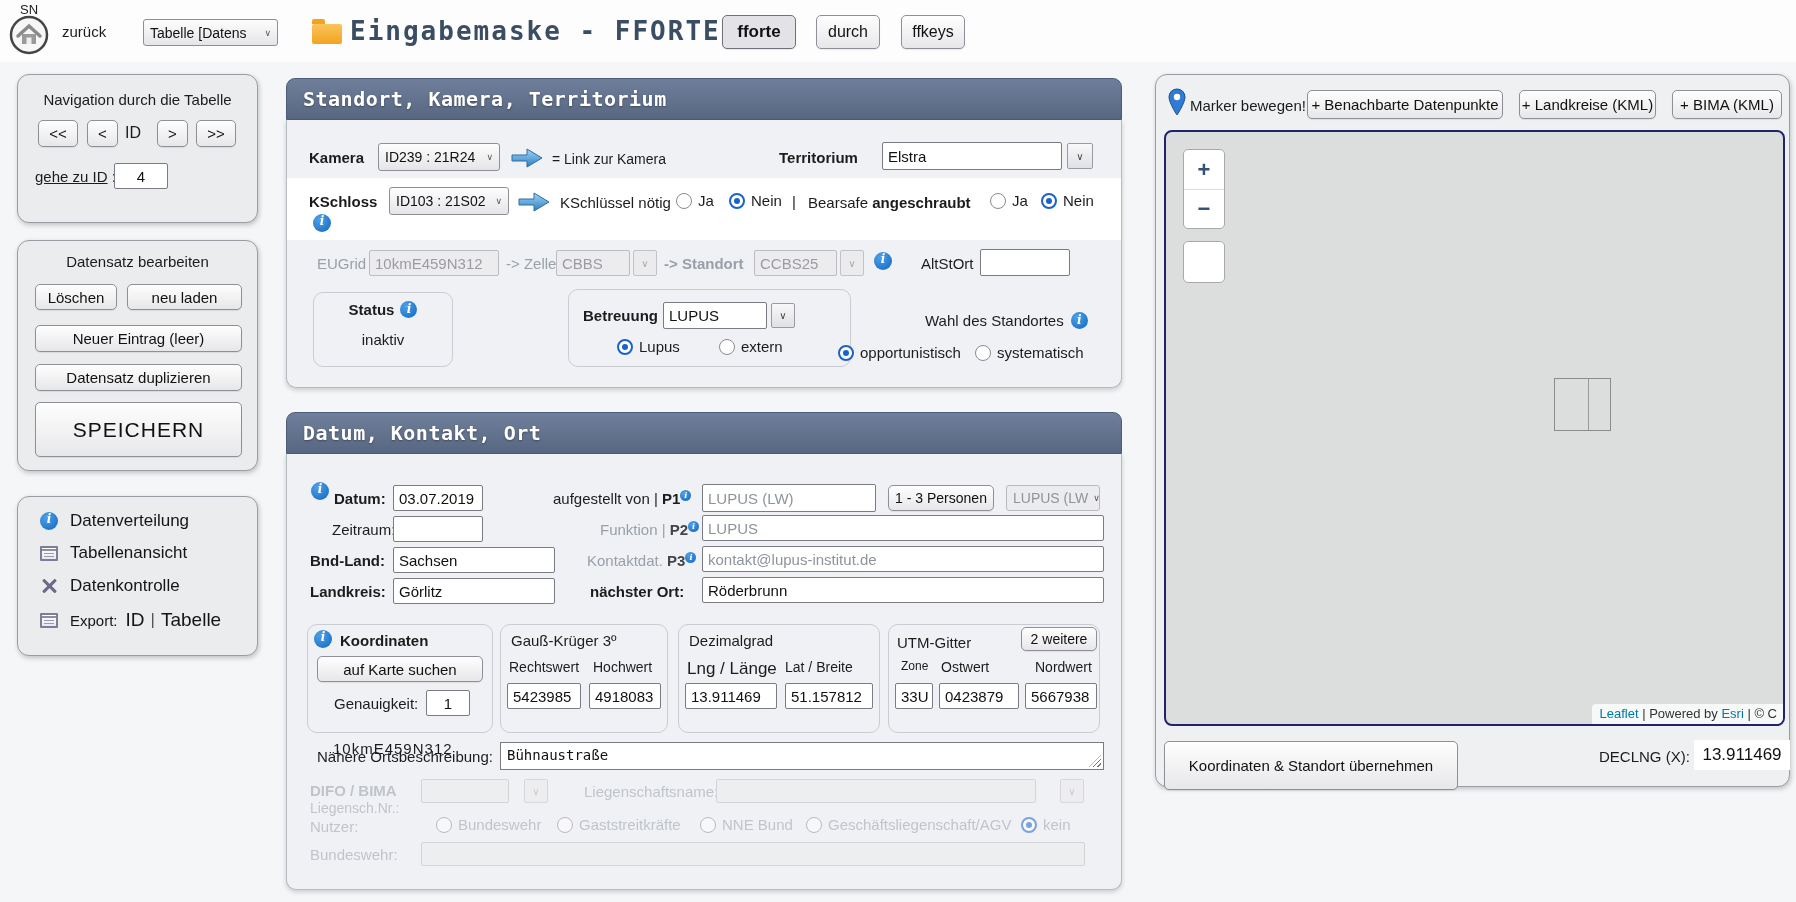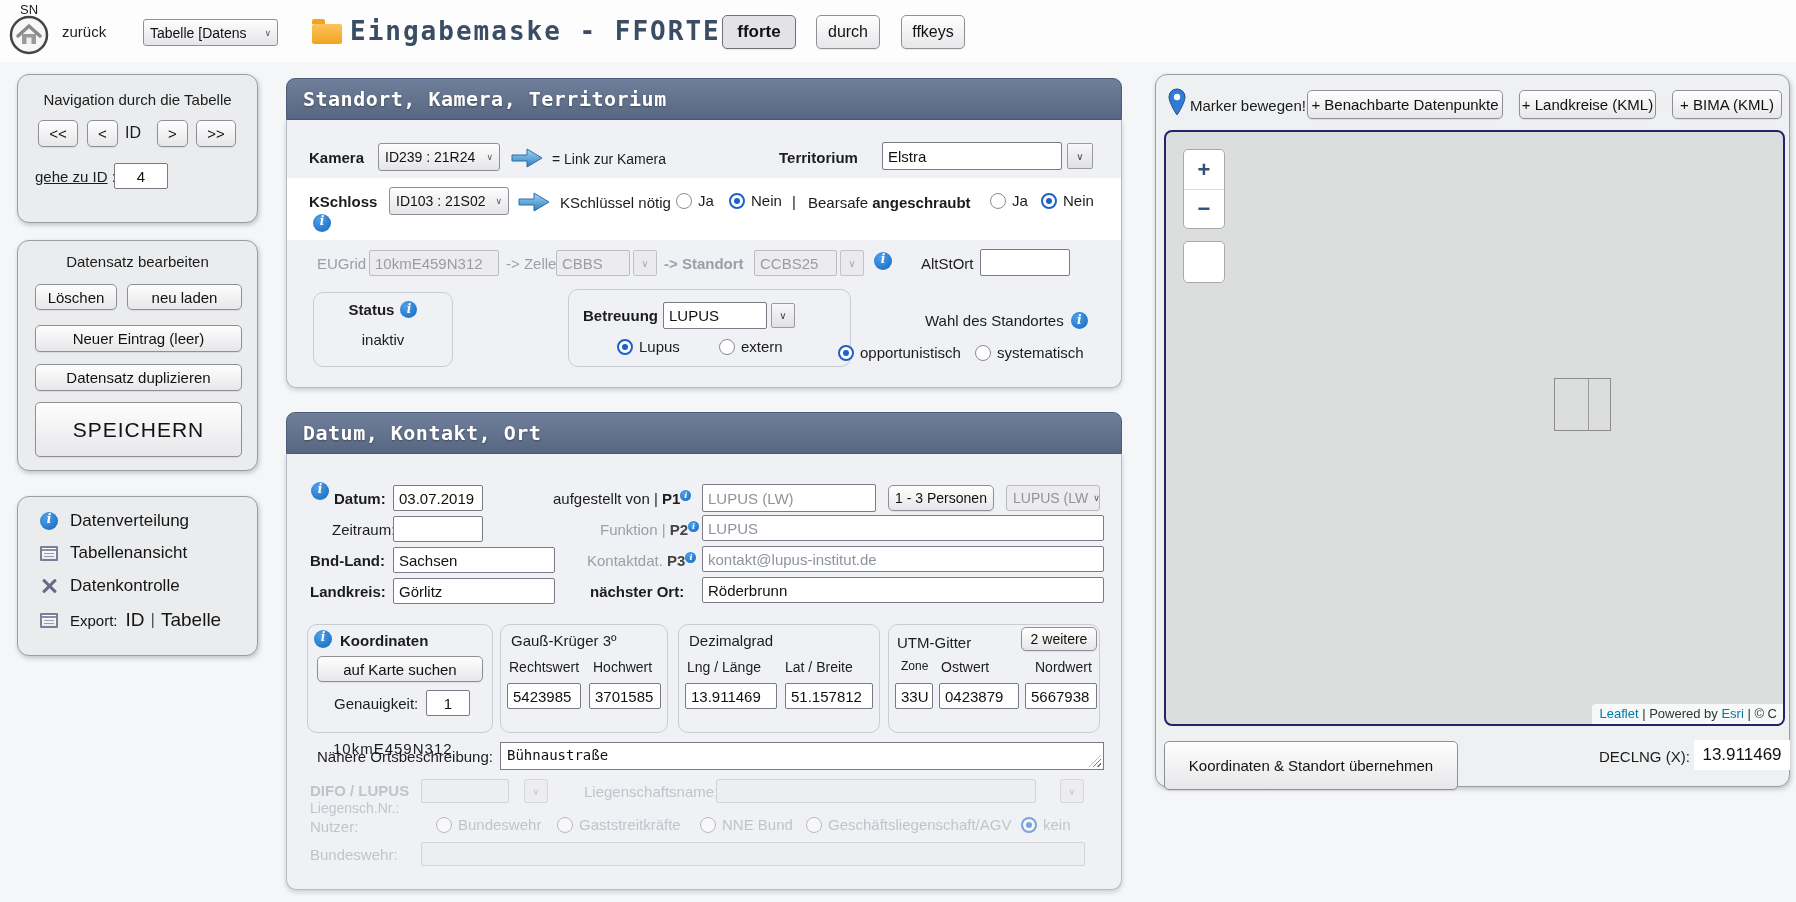--- a/index.html
+++ b/index.html
@@ -280,26 +280,26 @@
     <span class="lbl" style="left:26px;top:70px">Genauigkeit:</span>
     <div class="input center" style="left:118px;top:65px;width:44px;height:26px">1</div>
   </div>
   <span class="lbl" style="left:333px;top:740px;letter-spacing:1px">10kmE459N312</span>
 
   <div class="box" style="left:500px;top:624px;width:168px;height:109px">
     <span class="lbl" style="left:10px;top:7px">Gauß-Krüger 3º</span>
     <span class="lbl" style="left:8px;top:34px;font-size:14px">Rechtswert</span>
     <span class="lbl" style="left:92px;top:34px;font-size:14px">Hochwert</span>
     <div class="input" style="left:6px;top:58px;width:74px;height:26px">5423985</div>
-    <div class="input" style="left:88px;top:58px;width:72px;height:26px">3701585</div>
+    <div class="input" style="left:88px;top:58px;width:72px;height:26px">4918083</div>
   </div>
 
   <div class="box" style="left:678px;top:624px;width:202px;height:109px">
     <span class="lbl" style="left:10px;top:7px">Dezimalgrad</span>
-    <span class="lbl" style="left:8px;top:34px;font-size:14px">Lng / Länge</span>
+    <span class="lbl" style="left:8px;top:34px;font-size:17px">Lng / Länge</span>
     <span class="lbl" style="left:106px;top:34px;font-size:14px">Lat / Breite</span>
     <div class="input" style="left:6px;top:58px;width:92px;height:26px">13.911469</div>
     <div class="input" style="left:106px;top:58px;width:88px;height:26px">51.157812</div>
   </div>
 
   <div class="box" style="left:888px;top:624px;width:212px;height:109px">
     <span class="lbl" style="left:8px;top:9px">UTM-Gitter</span>
     <button class="btn" style="right:2px;top:2px;width:76px;height:24px;font-size:14px;left:auto">2 weitere</button>
     <span class="lbl" style="left:12px;top:34px;font-size:12px">Zone</span>
     <span class="lbl" style="left:52px;top:34px;font-size:14px">Ostwert</span>
@@ -309,21 +309,21 @@
     <div class="input" style="left:136px;top:58px;width:72px;height:26px">5667938</div>
   </div>
 
   <span class="lbl" style="left:317px;top:748px">Nähere Ortsbeschreibung:</span>
   <div class="ta" style="left:500px;top:742px;width:604px;height:28px">
     <span>Bühnaustraße</span>
     <span class="resize"></span>
   </div>
 
   <div class="abs" style="left:0;top:0;width:1796px;height:902px;opacity:.55;pointer-events:none">
-    <span class="lbl grayb" style="left:310px;top:782px">DIFO / LUPUS</span>
+    <span class="lbl grayb" style="left:310px;top:782px">DIFO / BIMA</span>
     <div class="input disabled" style="left:421px;top:779px;width:88px;height:24px"></div>
     <div class="dropbtn disabled" style="left:524px;top:779px;width:24px;height:24px">
         <span>∨</span>
       </div>
     <span class="lbl gray" style="left:584px;top:783px">Liegenschaftsname:</span>
     <div class="input disabled" style="left:716px;top:779px;width:320px;height:24px"></div>
     <div class="dropbtn disabled" style="left:1060px;top:779px;width:24px;height:24px">
         <span>∨</span>
       </div>
     <span class="lbl gray" style="left:310px;top:800px;font-size:14px">Liegensch.Nr.:</span>

